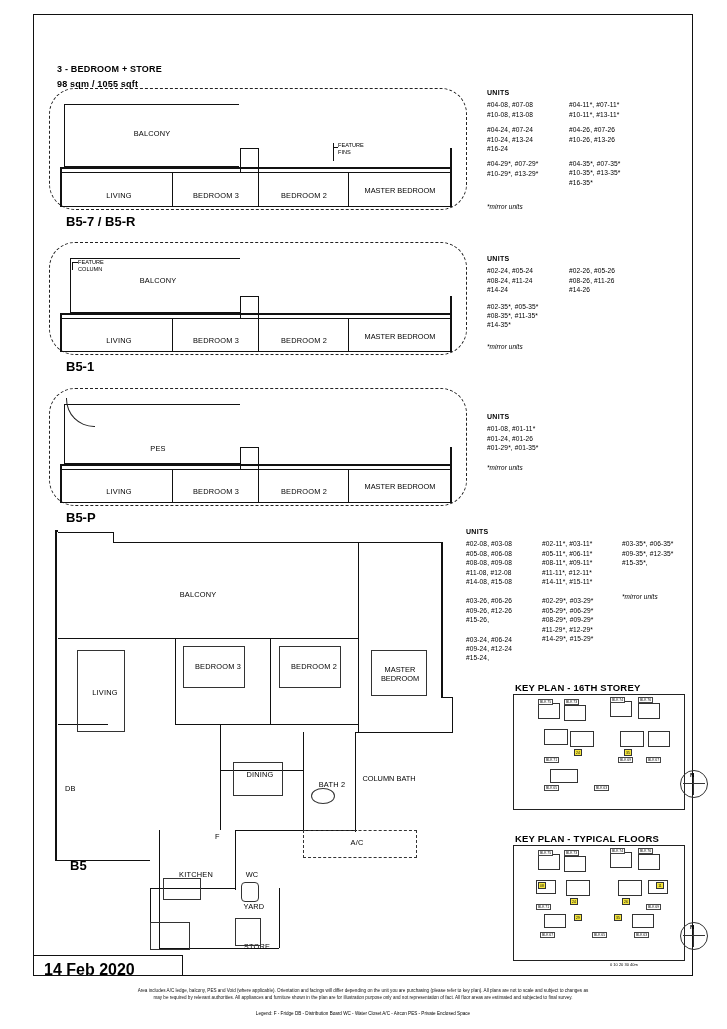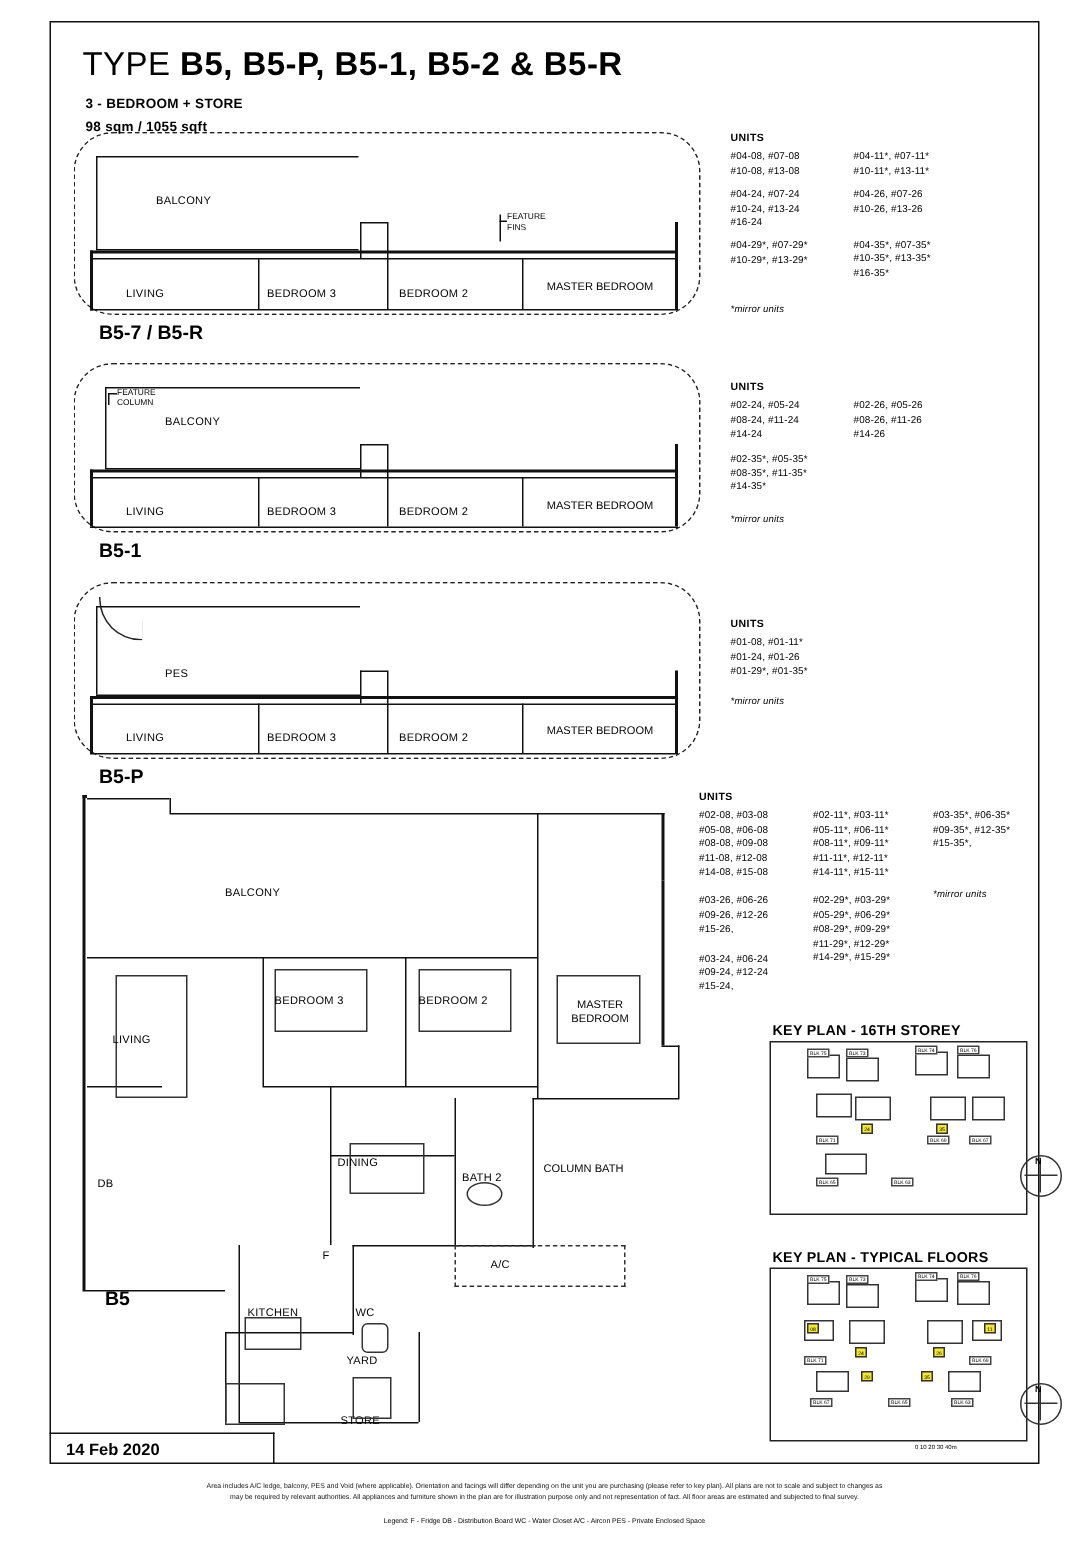--- a/index.html
+++ b/index.html
@@ -15,57 +15,54 @@
   .plan{position:absolute;box-sizing:border-box;}
   .rounded{border:1.2px dashed #222;border-radius:26px;}
   .planlabel{position:absolute;font-size:13px;font-weight:bold;}
 
   
   .ln{position:absolute;background:#111;}
   .w1{height:1px;}
   .h1{width:1px;}
   .w2{height:2px;}
   .h2{width:2px;}
-  .rm{position:absolute;font-size:7.4px;text-align:left;line-height:9px;letter-spacing:.2px;}
+  .rm{position:absolute;font-size:7.4px;text-align:center;line-height:9px;letter-spacing:.2px;}
   .rmwrap{position:absolute;text-align:center;font-size:7.4px;line-height:9px;}
 
   
   .unitsblk{position:absolute;font-size:6.6px;line-height:9.4px;letter-spacing:.1px;}
   .unitsblk .hd{font-weight:bold;font-size:7px;margin-bottom:3px;letter-spacing:.3px;}
   .col{position:absolute;}
   .mirror{font-size:6.4px;font-style:italic;}
 
   
   .kpTitle{position:absolute;font-size:9.5px;font-weight:bold;letter-spacing:.2px;}
   .kpBox{position:absolute;border:1px solid #222;box-sizing:border-box;background:#fff;}
   .blk{position:absolute;border:.7px solid #333;box-sizing:border-box;font-size:3.6px;text-align:center;background:#fff;}
   .blklbl{position:absolute;font-size:3.4px;background:#fff;border:.6px solid #444;padding:0 1px;white-space:nowrap;}
   .hl{background:#f5e63c;}
   .compass{position:absolute;width:26px;height:26px;border:1px solid #333;border-radius:50%;}
   .compass:before{content:"";position:absolute;left:12px;top:2px;width:1px;height:22px;background:#333;}
   .compass:after{content:"";position:absolute;left:2px;top:12px;width:22px;height:1px;background:#333;}
   .npt{position:absolute;font-size:6px;font-weight:bold;}
 
   .datebox{position:absolute;left:33px;top:955px;width:150px;height:21px;border-top:1.5px solid #111;border-right:1.5px solid #111;box-sizing:border-box;}
-  .date{position:absolute;left:44px;top:961px;font-size:11px;font-weight:bold;}
+  .date{position:absolute;left:44px;top:961px;font-size:16px;font-weight:bold;}
   .foot{position:absolute;left:33px;top:988px;width:660px;font-size:4.6px;line-height:6.6px;text-align:center;color:#111;}
   .legend{position:absolute;left:33px;top:1011px;width:660px;font-size:4.6px;text-align:center;}
   .featurefins{position:absolute;font-size:5.6px;line-height:7px;}
   .scalebar{position:absolute;font-size:4px;}
 </style>
 </head>
 <body>
 
 <div id="sheet">
 
   <div class="frame"></div>
 
-  <div class="title">
-    <span>TYPE </span><b>B5, B5-P, B5-1, B5-2 &amp; B5-R</b>
-  </div>
   <div class="sub1">3 - BEDROOM + STORE</div>
   <div class="sub2">98 sqm / 1055 sqft</div>
 
   <div class="plan rounded" style="left:49px;top:88px;width:418px;height:122px;"></div>
 
   <div class="ln w1" style="left:64px;top:104px;width:175px;"></div>
   <div class="ln h1" style="left:64px;top:104px;height:62px;"></div>
   <div class="ln w1" style="left:64px;top:166px;width:175px;"></div>
   <div class="rm" style="left:104px;top:129px;width:96px;">BALCONY</div>
 

